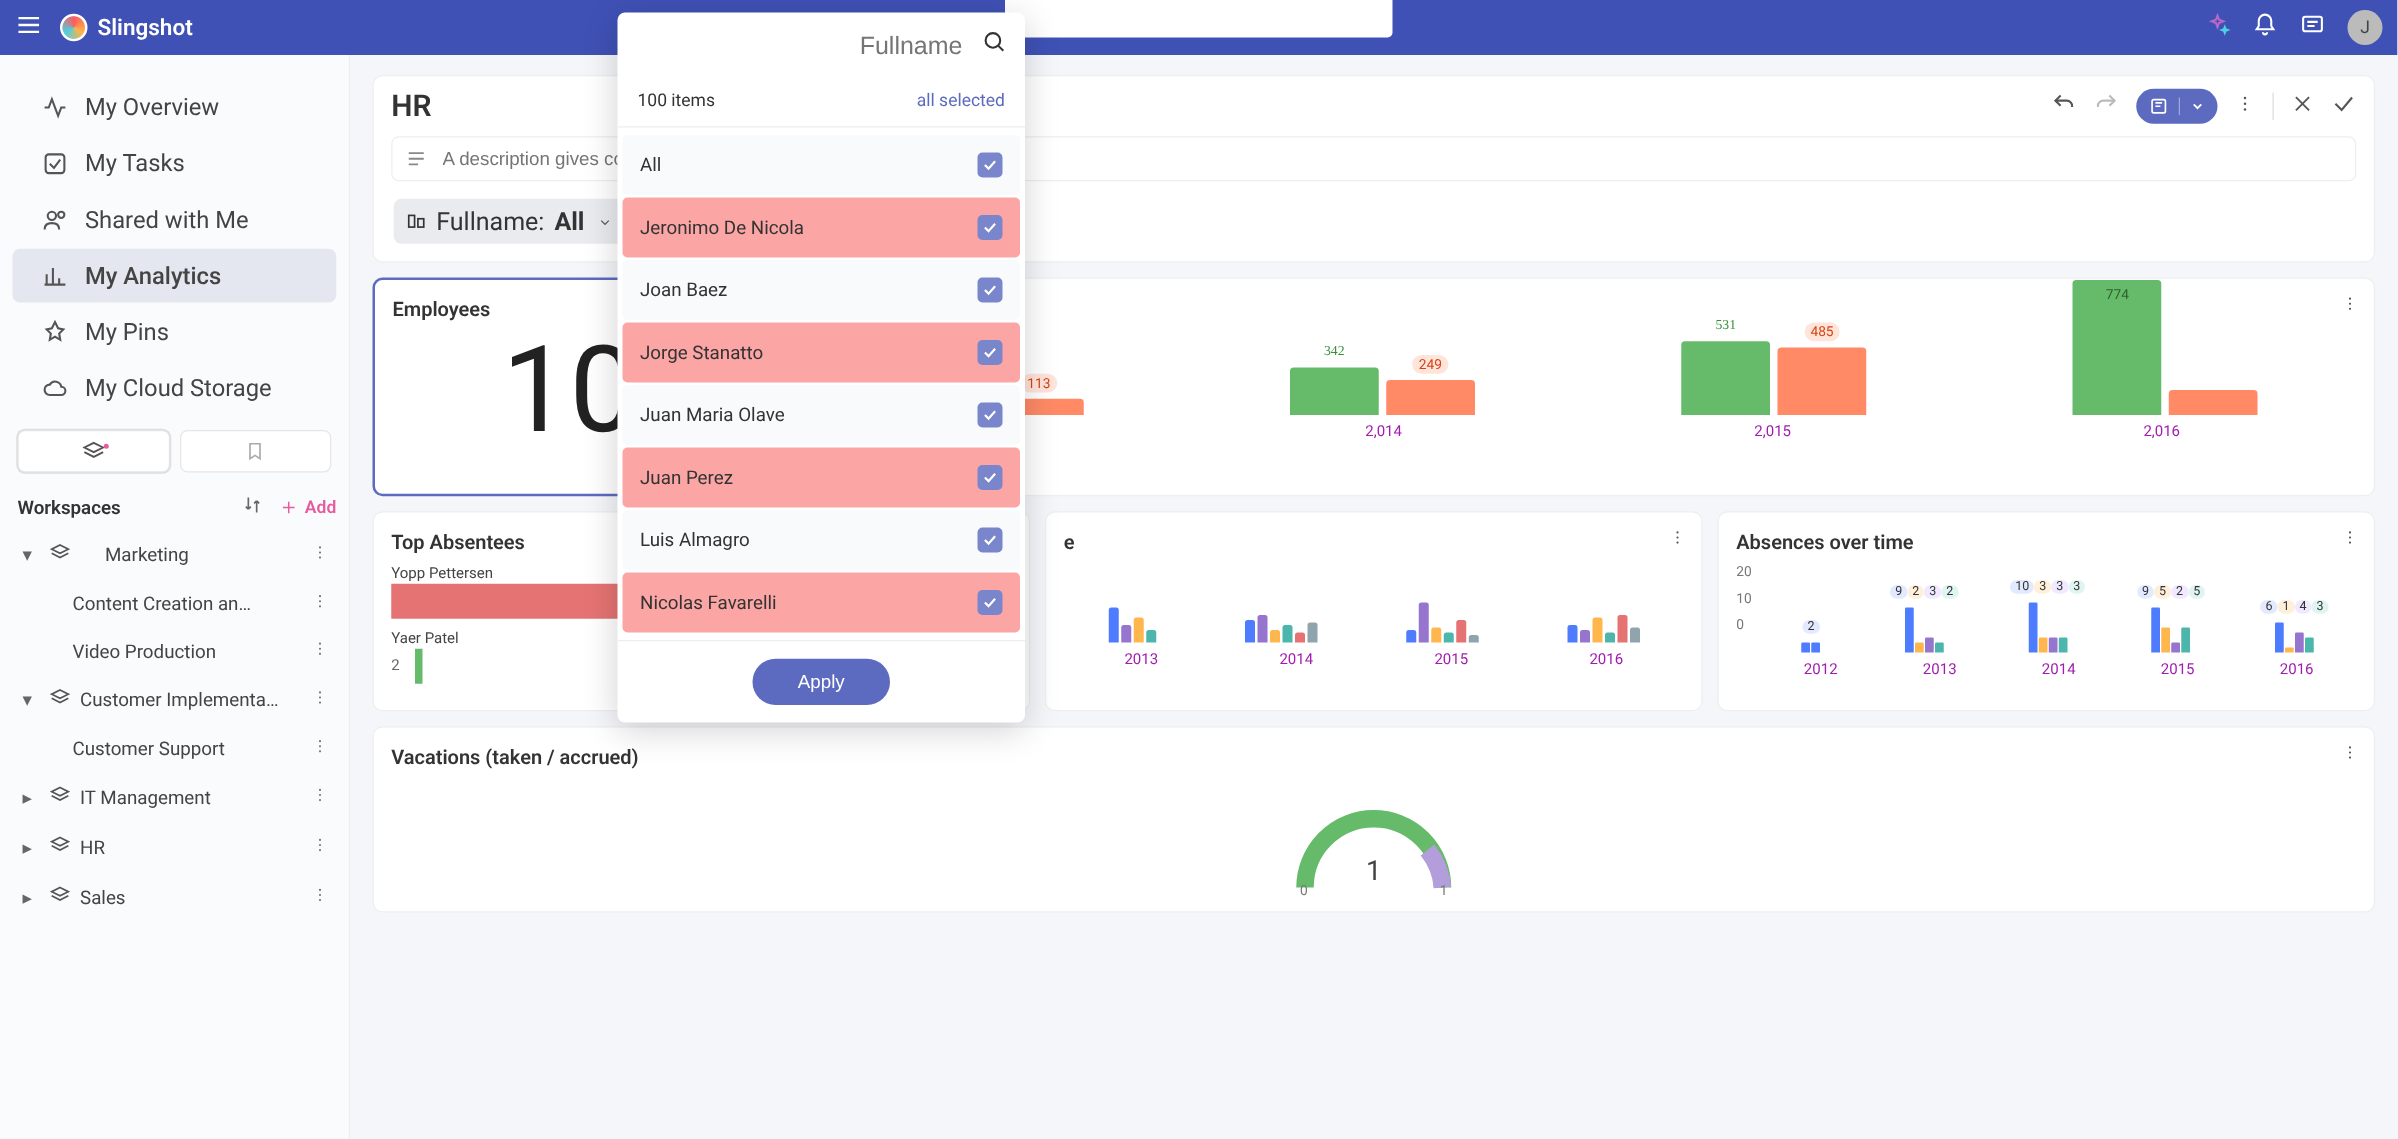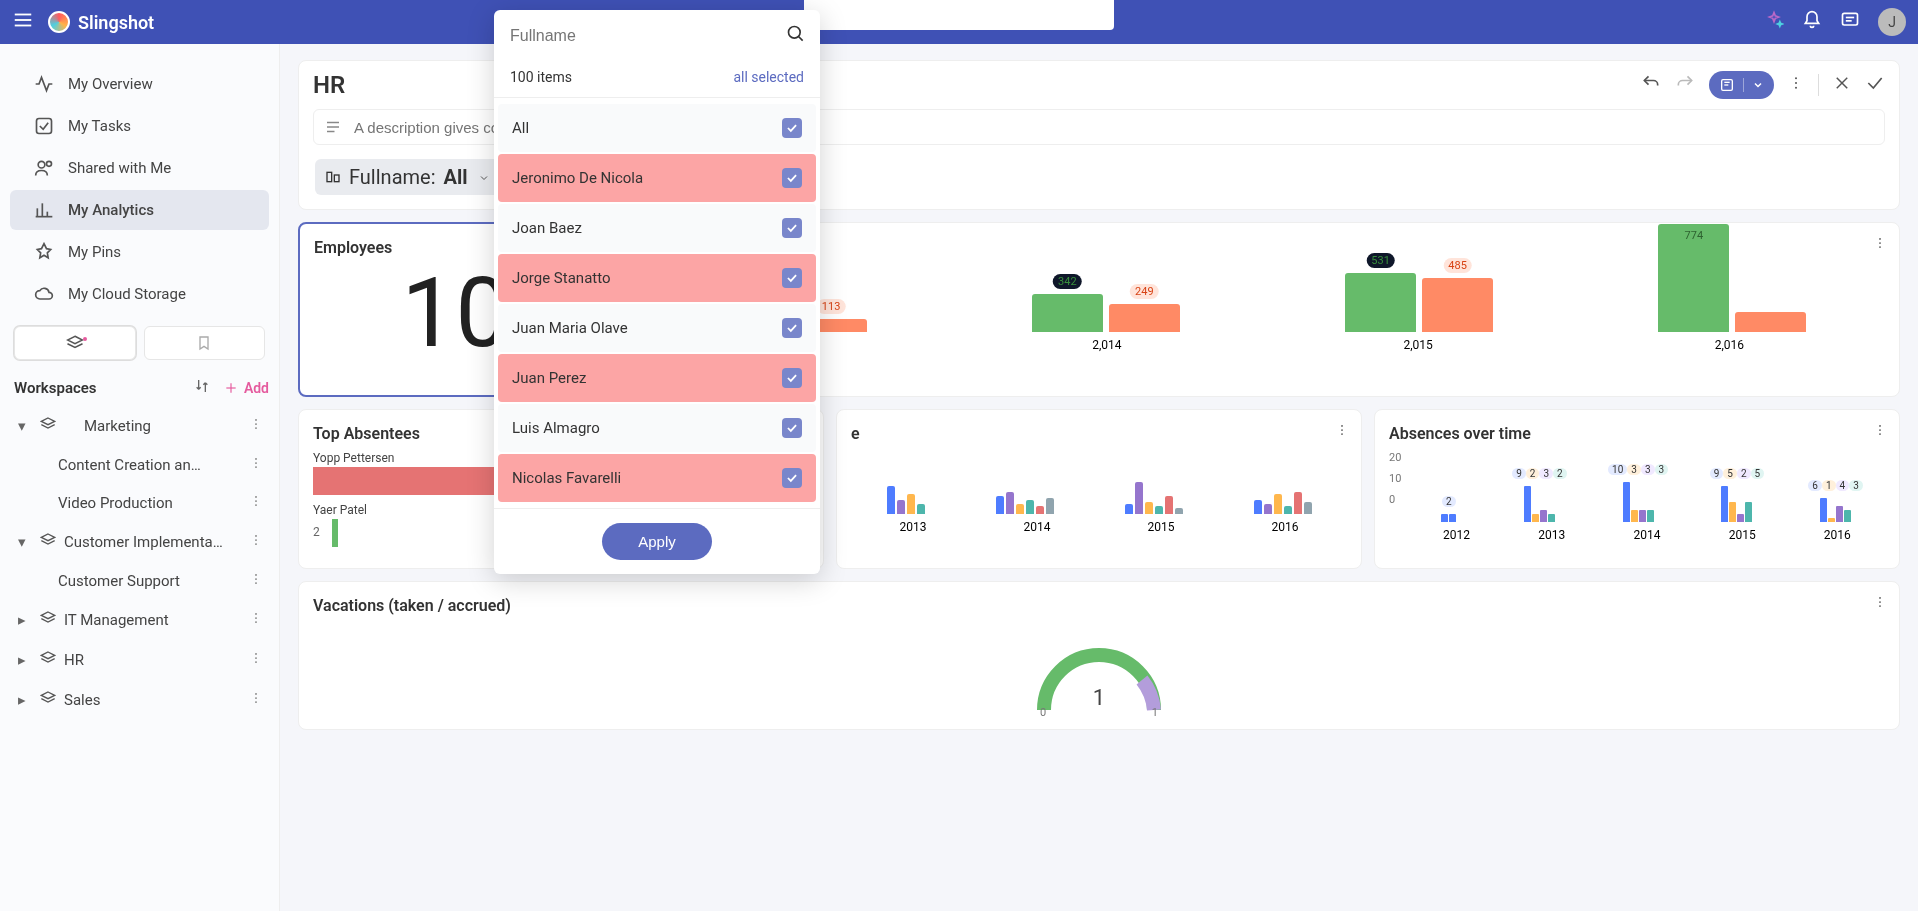--- a/index.html
+++ b/index.html
@@ -13,21 +13,21 @@
 .topbar .right-icons { margin-left: auto; display: flex; align-items: center; gap: 18px; color: #fff; }
 .topbar .avatar { width: 28px; height: 28px; border-radius: 50%; background: #bbb; display: flex; align-items: center; justify-content: center; font-size: 14px; color: #444; }
 .top-search { position: absolute; left: 50%; top: 0; transform: translateX(-50%); width: 310px; height: 30px; background: #fff; border-radius: 0 0 4px 4px; }
 
 
 .shell { display: flex; height: calc(100vh - 44px); }
 .sidebar { width: 280px; min-width: 280px; background: #fafbfd; border-right: 1px solid #eee; padding-top: 18px; overflow-y: auto; height: calc(100vh - 44px); }
 .content { flex: 1; padding: 16px 18px; overflow: auto; position: relative; }
 
 
-.nav-item { display: flex; align-items: center; gap: 14px; padding: 10px 24px; font-size: 15px; color: #444; cursor: pointer; border-radius: 6px; margin: 2px 10px; }
+.nav-item { display: flex; align-items: center; gap: 14px; padding: 10px 24px; font-size: 19px; color: #444; cursor: pointer; border-radius: 6px; margin: 2px 10px; }
 .nav-item.active { background: #e4e7ef; font-weight: 500; }
 .nav-icon { width: 20px; height: 20px; flex-shrink: 0; color: #555; }
 .nav-section { display: flex; align-items: center; padding: 8px 10px 8px 14px; font-weight: 600; font-size: 15px; }
 .nav-actions { margin-left: auto; display: flex; gap: 14px; align-items: center; }
 .add-link { display: flex; align-items: center; gap: 6px; color: #e55b9e; font-size: 14px; cursor: pointer; }
 .ws-bar { display: flex; gap: 8px; padding: 10px 14px; }
 .ws-btn { flex: 1; height: 34px; border: 1px solid #e6e6e6; background: #fff; border-radius: 6px; display: flex; align-items: center; justify-content: center; cursor: pointer; color: #666; position: relative;}
 .ws-btn.active { box-shadow: 0 0 0 1px #ddd; }
 .ws-btn .dot { width: 4px; height: 4px; background: #e55b9e; border-radius: 50%; position: absolute; top: 10px; right: 48px;}
 
@@ -61,24 +61,24 @@
 .card.employees .big { font-size: 96px; color:#222; text-align:center; line-height:1; margin-top:4px;}
 .card.wide { flex:1; height:175px;}
 .card.mid { flex:1; min-width:300px; height: 160px;}
 
 .bars-row { display:flex; align-items:flex-end; justify-content:space-around; height: 95px; gap: 20px; padding: 0 6px;}
 .bar-pair { display:flex; align-items:flex-end; gap: 6px; position:relative; width: 12%;}
 .bar { width: 50%; border-radius: 3px 3px 0 0; position:relative;}
 .bar.green { background:#66bb6a;}
 .bar.orange { background:#ff8a65;}
 .bar-label { position:absolute; top:-20px; left:50%; transform:translateX(-50%); font-size:11px; padding:1px 5px; border-radius:9px;}
-.bar-label.g { background:#0f172a; color:#388e3c;}
+.bar-label.g { background:#ffffff; color:#388e3c;font-family:Liberation Serif, serif;}
 .bar-label.o { background:#ffe4da; color:#d84315;}
 .bar-label.inside { top: 4px; color:#2e6330;}
-.x-labels { display:flex; justify-content:space-around; font-size:12px; color:#000000; margin-top:6px;}
+.x-labels { display:flex; justify-content:space-around; font-size:12px; color:#a21caf; margin-top:6px;}
 
 .small-bars { display:flex; align-items:flex-end; justify-content:space-around; height: 55px; margin-top: 16px;}
 .sb-group { display:flex; align-items:flex-end; gap:2px;}
 .sb { width:8px; border-radius:2px 2px 0 0;}
 .c1{background:#4e7cff;} .c2{background:#9575cd;} .c3{background:#ffb74d;} .c4{background:#4db6ac;} .c5{background:#e57373;} .c6{background:#90a4ae;}
 
 .absentee-row { font-size:12px; color:#444; margin-top:8px;}
 .absentee-bar { height: 28px; background:#e57373; margin-top:2px; width: 100%;}
 .absentee-bar.small { width: 6px; background:#66bb6a; display:inline-block; vertical-align:middle;}
 .absentee-n { font-size:12px; color:#666; margin-right:8px;}
@@ -90,21 +90,21 @@
 .abs-labels span { padding: 0 4px; border-radius: 8px;}
 
 .gauge-wrap { display:flex; justify-content:center; margin-top: 30px;}
 
 .vac-card { margin-top:12px; }
 .vac-card .gauge { position:relative; width:130px; height:70px;}
 
 
 .popwrap { position: fixed; top: 10px; left: 494px; width: 326px; background:#fff; border-radius:6px; box-shadow: 0 6px 28px rgba(0,0,0,.18); z-index: 10; overflow:hidden; }
 .pop-head { padding: 16px 50px 16px 16px; position:relative;}
-.pop-head input { border:none; outline:none; font-size:16px; color:#888; width:100%;}
+.pop-head input { border:none; outline:none; font-size:20px; color:#888; width:100%;text-align:right;}
 .pop-head .srch { position:absolute; right:14px; top:14px; color:#555;}
 .pop-sub { display:flex; justify-content:space-between; padding: 8px 16px 12px; font-size:14px; border-bottom:1px solid #eee;}
 .pop-sub .left { color:#333;}
 .pop-sub .right { color:#5c6bc0; cursor:pointer;text-align:center;}
 .pop-list { max-height: 430px; overflow:auto; padding: 4px;}
 .pop-item { display:flex; align-items:center; justify-content:space-between; padding: 14px 14px; font-size:15px; color:#333; border-radius:4px; margin: 2px 0; background:#fca5a5;}
 .pop-item:nth-child(odd){ background:#f9fafb;}
 .chk { width:20px; height:20px; border-radius:4px; background:#7986cb; display:flex; align-items:center; justify-content:center;}
 .chk svg { stroke:#fff;}
 .pop-foot { padding: 14px; display:flex; justify-content:center; border-top:1px solid #eee;}

